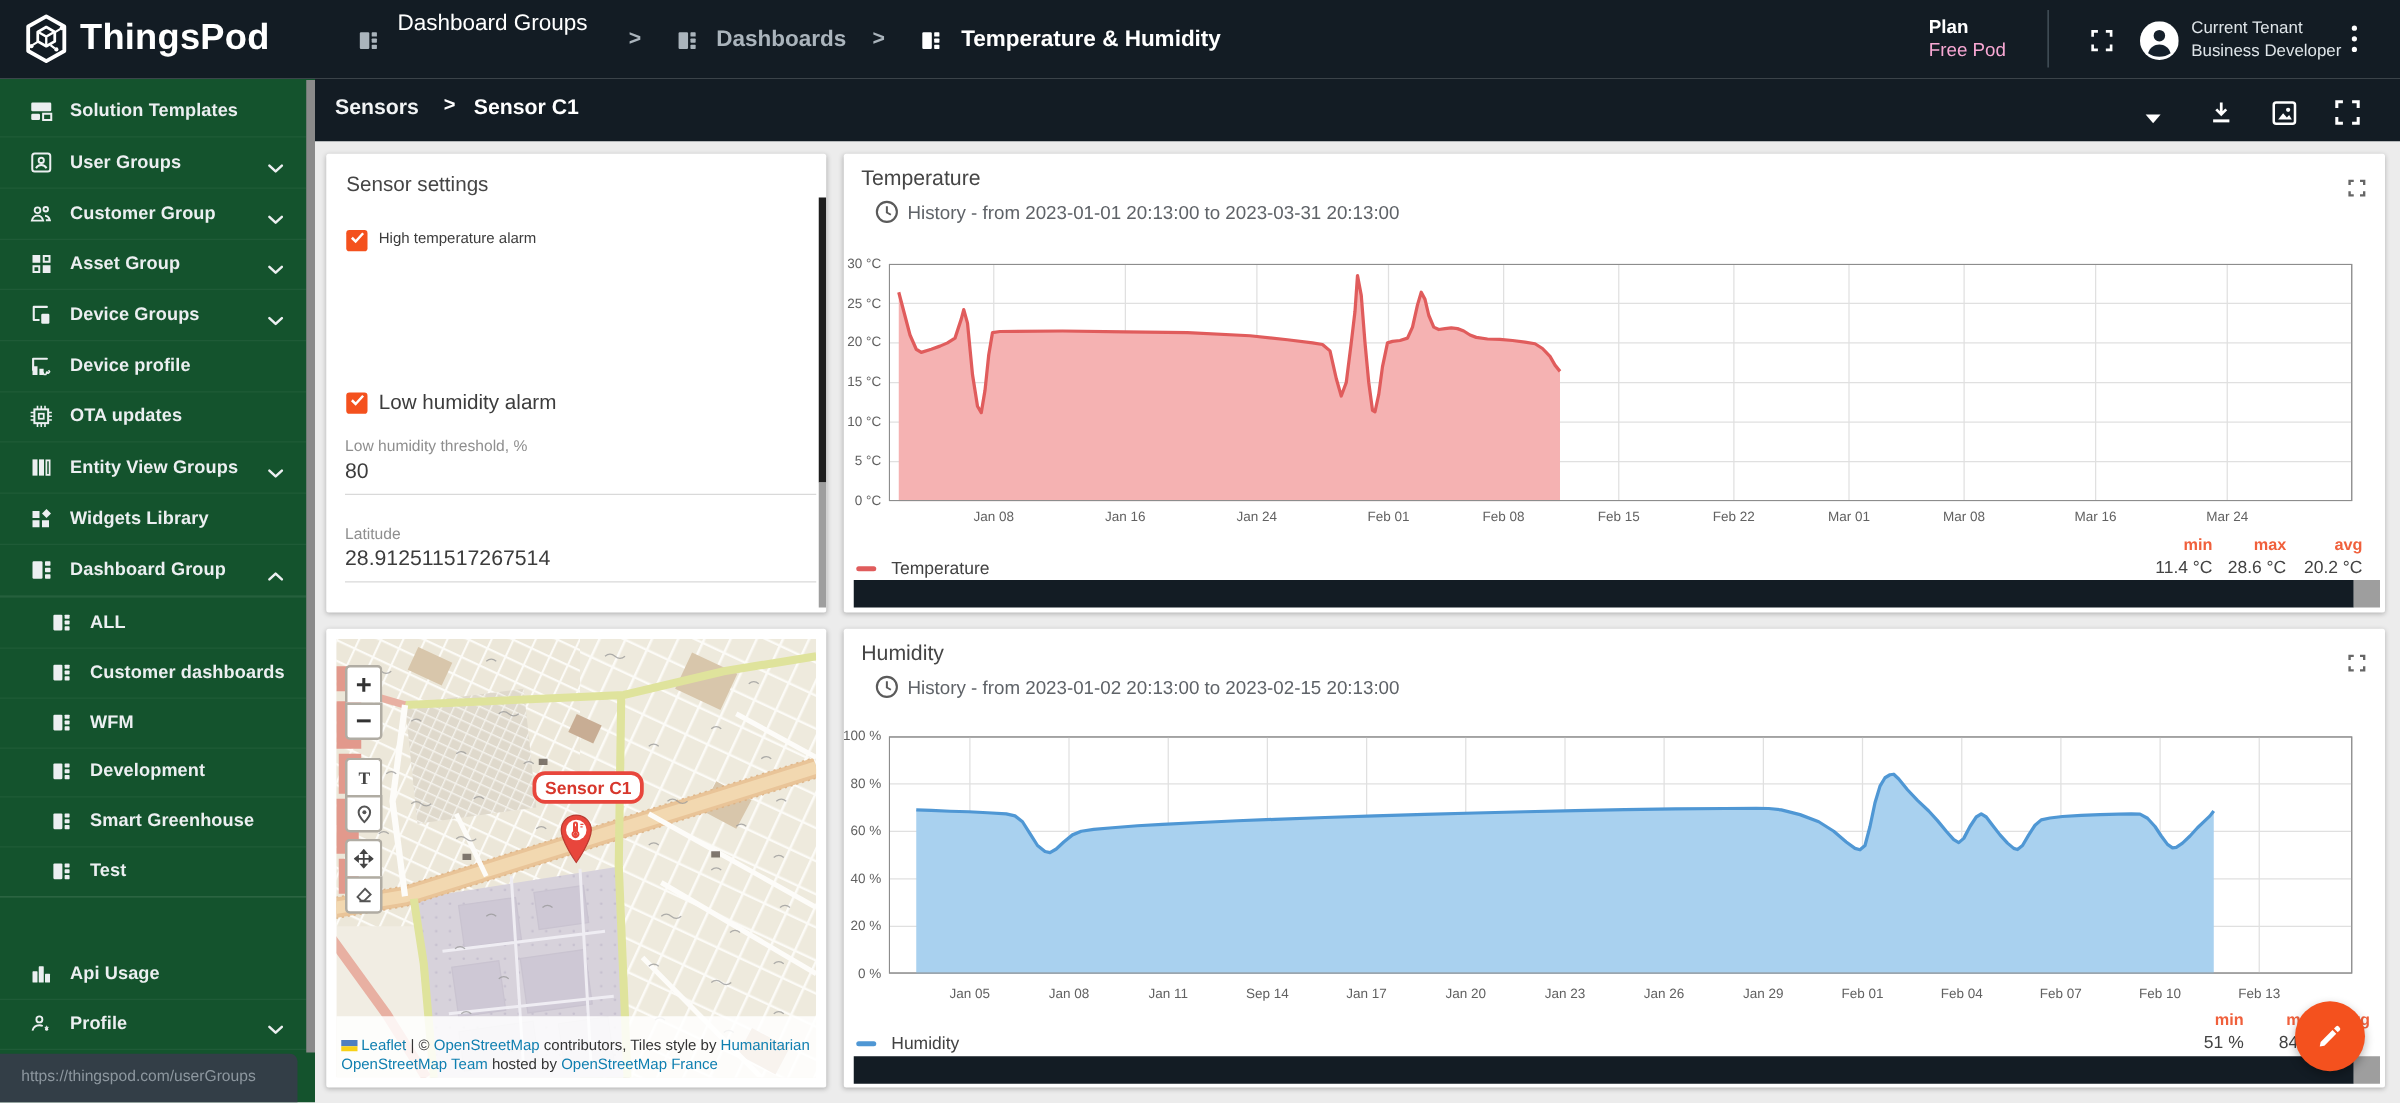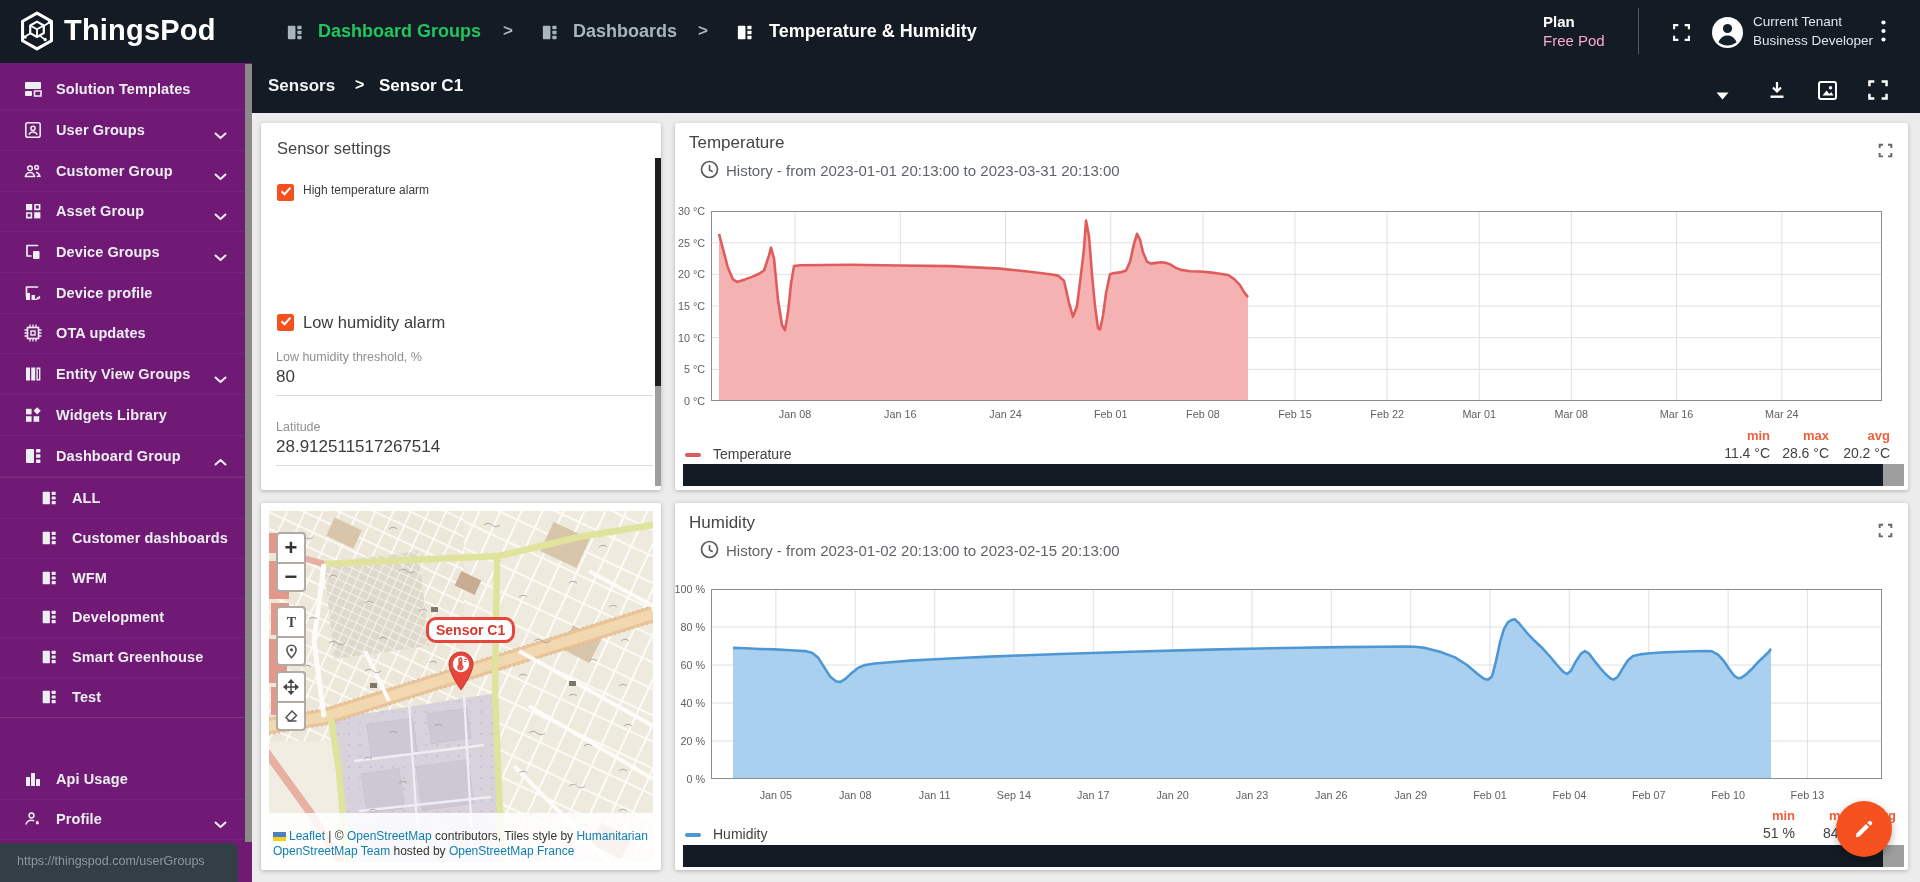--- a/index.html
+++ b/index.html
@@ -1,18 +1,18 @@
 <!DOCTYPE html>
 <html><head><meta charset="utf-8"><title>ThingsPod</title>
 <style>
 *{margin:0;padding:0;box-sizing:border-box}
 html,body{width:1920px;height:882px;overflow:hidden;background:#ececec;font-family:"Liberation Sans",sans-serif;position:relative}
 .abs{position:absolute}
 .hdr{position:absolute;left:0;top:0;width:1920px;height:63px;background:#131c24;z-index:5}
-.side{position:absolute;left:0;top:63px;width:252px;height:819px;background:#701a75;z-index:4}
+.side{position:absolute;left:0;top:63px;width:252px;height:819px;background:#14532d;z-index:4}
 .bar2{position:absolute;left:252px;top:63px;width:1668px;height:50px;background:#131c24;z-index:3}
 .main{position:absolute;left:252px;top:113px;width:1668px;height:769px;background:#ececec}
 .card{position:absolute;background:#fff;border-radius:2px;box-shadow:0 1px 4px rgba(0,0,0,0.25);overflow:hidden}
 .mi{position:absolute;left:0;width:245px;height:41px;border-bottom:1px solid rgba(255,255,255,0.05)}
 .mic{position:absolute;left:23px;top:10px;width:20px;height:20px}
 .mi .mt{position:absolute;left:56px;top:12px;font-size:14.5px;font-weight:700;color:#eceff1;letter-spacing:0.1px}
 .mi.sub .mic{left:40px;top:11px}
 .mi.sub .mt{left:72px}
 .chev{position:absolute;right:18px;top:16px}
 .subsep{position:absolute;left:0;width:245px;height:1px;background:rgba(255,255,255,0.09)}
@@ -46,21 +46,21 @@
 </svg></div>
 <div class="abs" style="left:64px;top:14px;font-size:29px;font-weight:700;color:#fff;letter-spacing:0.2px">ThingsPod</div>
 <div class="abs" style="left:285px;top:23px"><svg width="19" height="19" viewBox="0 0 20 20">
         <g fill="#aab4bc">
           <rect x="3" y="3" width="8" height="14" rx="1"></rect>
           <rect x="13" y="3" width="4.4" height="3.6" rx="0.6"></rect>
           <rect x="13" y="8.2" width="4.4" height="3.6" rx="0.6"></rect>
           <rect x="13" y="13.4" width="4.4" height="3.6" rx="0.6"></rect>
         </g>
       </svg></div>
-<div class="abs" style="left:318px;top:21px;font-size:18px;font-weight:700;color:#22c55e">Dashboard Groups</div>
+<div class="abs" style="left:318px;top:8px;font-size:18px;font-weight:400;color:#ffffff">Dashboard Groups</div>
 <div class="abs" style="left:503px;top:21px;font-size:17px;font-weight:700;color:#aab4bc">&gt;</div>
 <div class="abs" style="left:540px;top:23px"><svg width="19" height="19" viewBox="0 0 20 20">
         <g fill="#aab4bc">
           <rect x="3" y="3" width="8" height="14" rx="1"></rect>
           <rect x="13" y="3" width="4.4" height="3.6" rx="0.6"></rect>
           <rect x="13" y="8.2" width="4.4" height="3.6" rx="0.6"></rect>
           <rect x="13" y="13.4" width="4.4" height="3.6" rx="0.6"></rect>
         </g>
       </svg></div>
 <div class="abs" style="left:573px;top:21px;font-size:18px;font-weight:700;color:#aab4bc">Dashboards</div>

